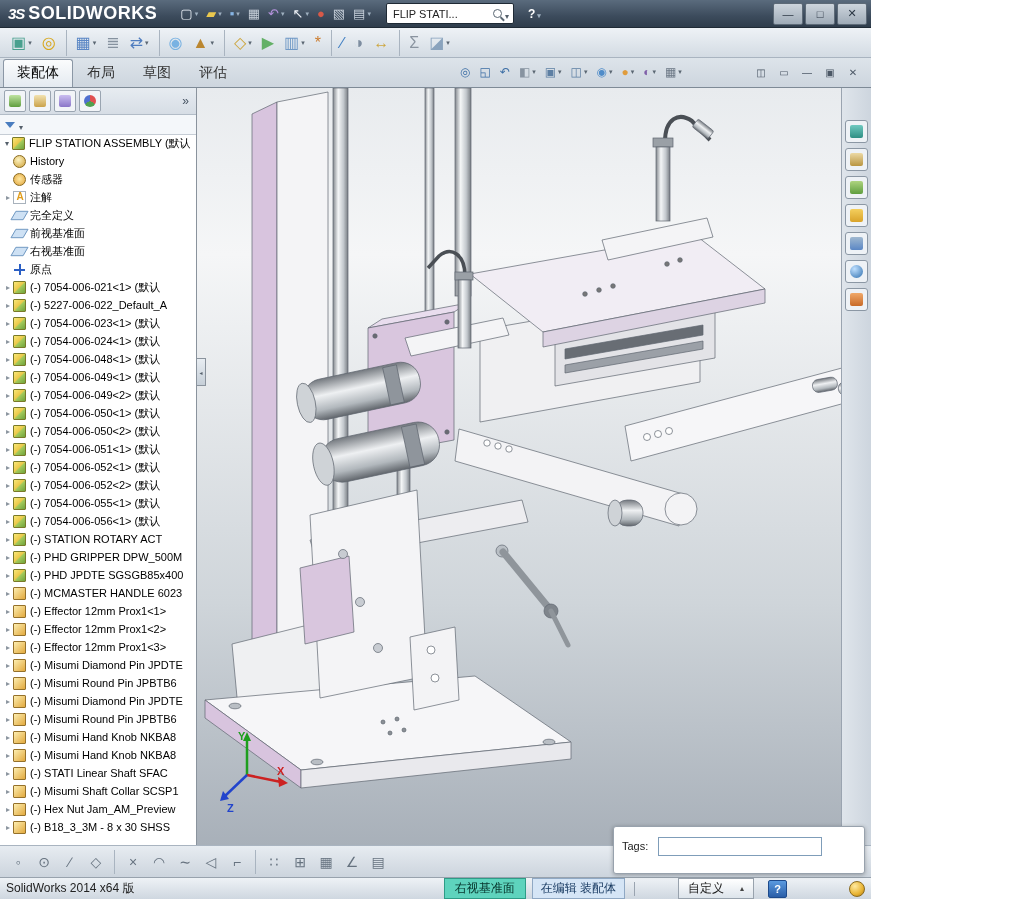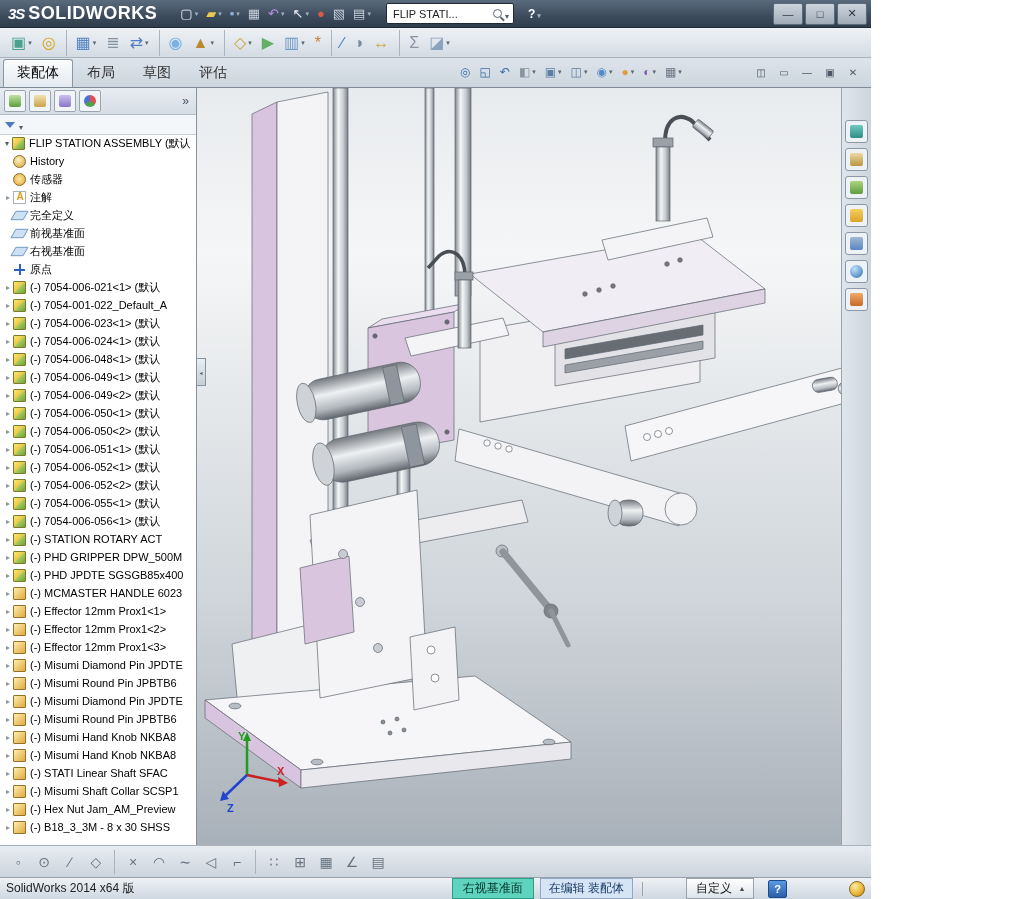--- a/index.html
+++ b/index.html
@@ -101,21 +101,21 @@
 
   .tags-panel{position:absolute;right:6px;bottom:25px;width:252px;height:48px;background:#fff;border:1px solid #98a2ad;border-radius:3px;box-shadow:0 1px 4px rgba(0,0,0,.3);display:flex;align-items:flex-start;padding:10px 8px;gap:10px;box-sizing:border-box;z-index:5}
   .tags-label{font-size:11px;color:#222;margin-top:3px}
   .tags-input{width:158px;height:17px;border:1px solid #7f9db9;font-size:11px;padding:0 2px;font-family:"Liberation Sans",sans-serif}
 
   .status-bar{position:absolute;left:0;bottom:0;width:100%;height:22px;background:linear-gradient(#eef2f6,#cfd7e0);border-top:1px solid #98a2ad;box-sizing:border-box;display:flex;align-items:center;font-size:12px;color:#222;padding:4px 6px;gap:6px}
   .sb-version{margin-right:auto}
   .sb-box-defined{background:#5ed3bd;border:1px solid #2e9c87;color:#05332b;padding:1px 10px;white-space:nowrap}
   .sb-box-editing{background:#d5e5f6;border:1px solid #8fa8c4;color:#14365e;padding:1px 8px;white-space:nowrap}
   .sb-divider{width:1px;height:14px;background:#9aa4b0;margin:0 3px}
-  .sb-units{display:flex;align-items:flex-start;gap:8px;border:1px solid #98a2ad;background:linear-gradient(#ffffff,#dde4eb);padding:1px 9px;margin-left:34px;white-space:nowrap}
+  .sb-units{display:flex;align-items:flex-start;gap:16px;border:1px solid #98a2ad;background:linear-gradient(#ffffff,#dde4eb);padding:1px 9px;margin-left:34px;white-space:nowrap}
   .sb-units .arrow::after{content:"▴";font-size:8px;color:#444}
   .sb-help{width:17px;height:16px;background:linear-gradient(#5a9ae0,#2a5ea8);border:1px solid #1d4a8c;border-radius:2px;color:#fff;font-weight:bold;font-size:11px;display:flex;align-items:center;justify-content:center;margin-left:8px}
   .sb-gold{width:14px;height:14px;border-radius:50%;background:radial-gradient(circle at 35% 30%,#ffeaa0,#e8b434 60%,#a87414);border:1px solid #8a6a1e;margin-left:56px}
 </style>
 </head>
 <body>
 
 <div class="app">
 
   <div class="titlebar">
@@ -324,21 +324,21 @@
               <span class="tree-label">原点</span>
             </div>
             <div class="tree-row">
               <span class="expander">▸</span>
               <span class="tree-icon icon-assembly"></span>
               <span class="tree-label">(-) 7054-006-021&lt;1&gt; (默认</span>
             </div>
             <div class="tree-row">
               <span class="expander">▸</span>
               <span class="tree-icon icon-assembly"></span>
-              <span class="tree-label">(-) 7054-001-022_Default_A</span>
+              <span class="tree-label">(-) 5227-006-022_Default_A</span>
             </div>
             <div class="tree-row">
               <span class="expander">▸</span>
               <span class="tree-icon icon-assembly"></span>
               <span class="tree-label">(-) 7054-006-023&lt;1&gt; (默认</span>
             </div>
             <div class="tree-row">
               <span class="expander">▸</span>
               <span class="tree-icon icon-assembly"></span>
               <span class="tree-label">(-) 7054-006-024&lt;1&gt; (默认</span>
@@ -674,20 +674,24 @@
         </div>
         <div class="sk-btn">
           <span>∠</span>
         </div>
         <div class="sk-btn">
           <span>▤</span>
         </div>
       </div>
   </div>
 
+  <div class="tags-panel">
+    <span class="tags-label">Tags:</span>
+    <input class="tags-input" value="" style="">
+  </div>
 
   <div class="status-bar">
     <span class="sb-version">SolidWorks 2014 x64 版</span>
     <span class="sb-box-defined">右视基准面</span>
     <span class="sb-box-editing">在编辑 装配体</span>
     <span class="sb-divider"></span>
     <span class="sb-units">
       <span>自定义</span>
       <span class="arrow"></span>
     </span>

